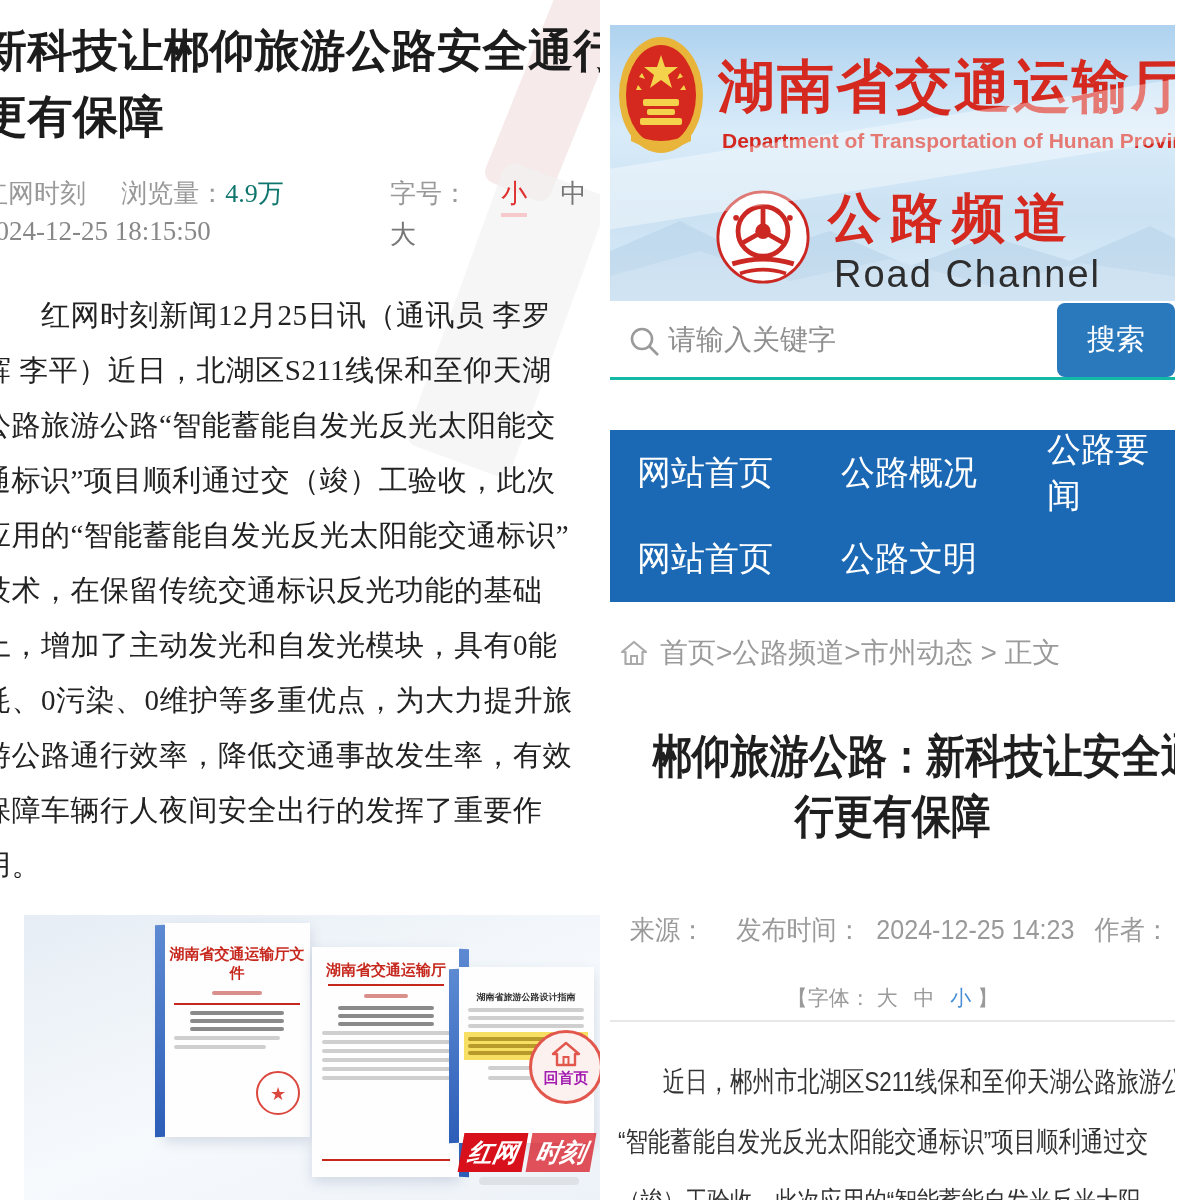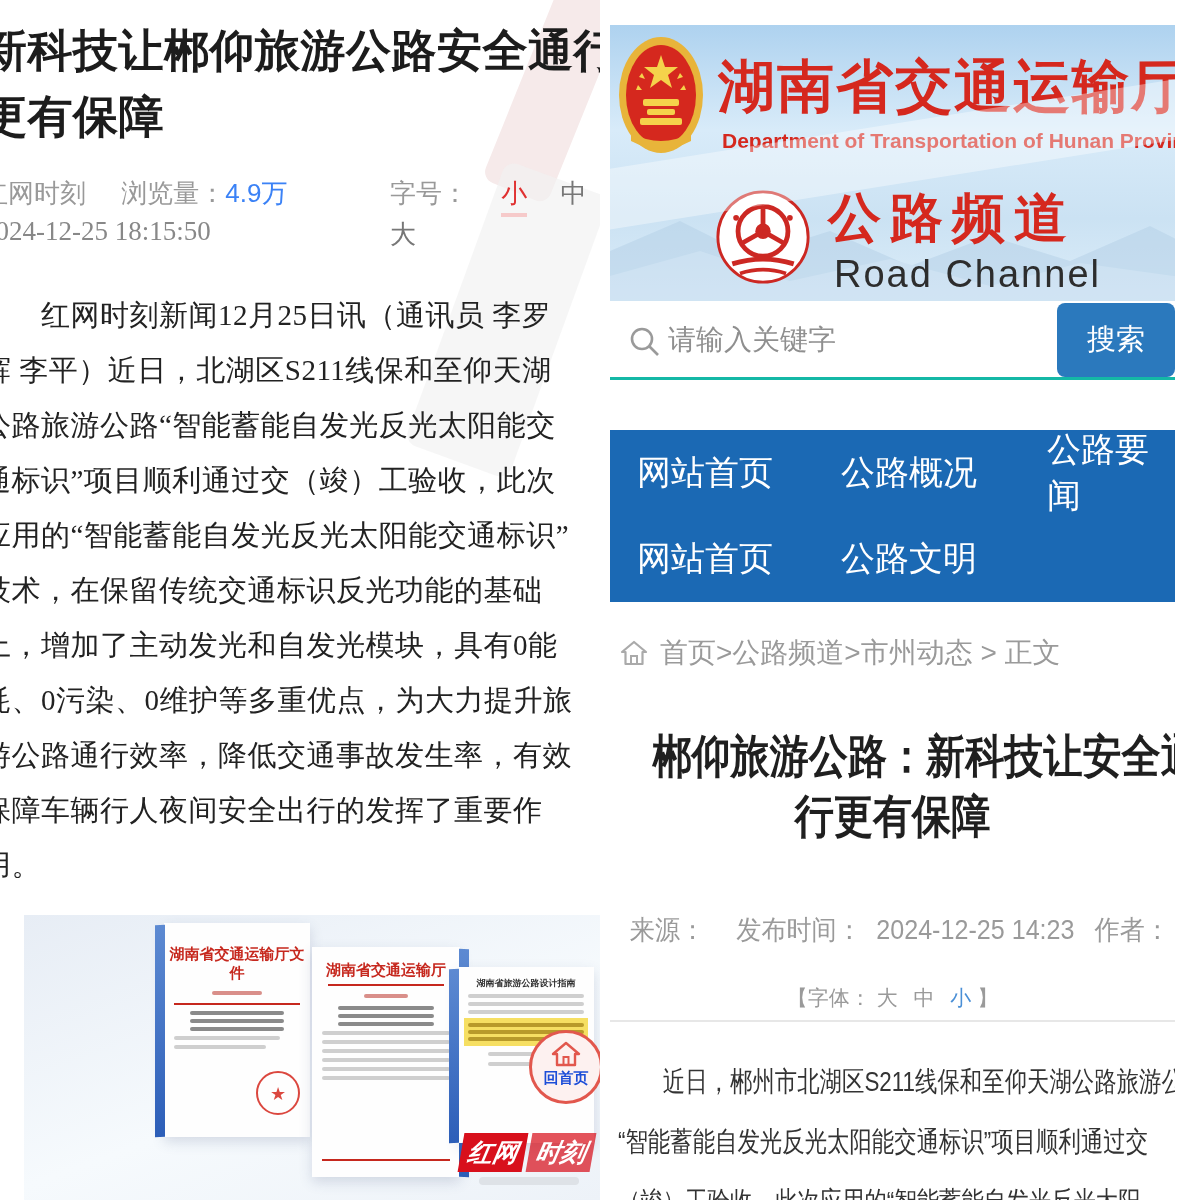--- a/index.html
+++ b/index.html
@@ -10,21 +10,21 @@
   #right-page { left:610px; width:565px; }
 
   
   .l-inner { position:absolute; left:-18px; top:0; width:680px; height:1200px; }
   .wm { position:absolute; border-radius:12px; }
   .wm1 { left:540px; top:-30px; width:70px; height:230px; background:#f6eaea; transform:rotate(22deg); }
   .wm2 { left:470px; top:170px; width:110px; height:300px; background:#f1f1f1; transform:rotate(20deg); opacity:.65; }
   .l-title { position:absolute; left:0; top:18px; width:648px; font-size:45px; line-height:66px;
     font-weight:bold; color:#1c1c1c; letter-spacing:.5px; }
   .l-meta { position:absolute; left:0; top:176px; width:660px; font-size:26px; color:#999; }
-  .l-meta .views-val { color:#3b82f6; font-family:Liberation Sans, sans-serif; }
+  .l-meta .views-val { color:#0f766e; font-family:Liberation Serif, serif; }
   .fontsize { position:absolute; left:408px; top:0; }
   .fontsize span { display:inline-block; margin-right:26px; }
   .fs-small { color:#e03131; border-bottom:4px solid #f6caca; padding-bottom:2px; }
   .fs-mid, .fs-large { color:#777; }
   .l-date { position:absolute; left:0; top:216px; font-size:27px; color:#888;
     font-family:"Liberation Serif","DejaVu Serif", serif; }
   .l-body { position:absolute; left:0; top:288px; width:680px; }
   .l-body div { white-space:nowrap; font-size:29px; line-height:55px; letter-spacing:.5px;
     color:#222; font-family:"Liberation Serif","DejaVu Serif", serif; }
 
@@ -41,21 +41,21 @@
   .tl.dark { background:#8a8a8a; margin:4px 26px; }
   .tl.red { background:#d98f8a; }
   .hr-red { height:2px; background:#c6281e; margin:6px 10px; }
   .seal { position:absolute; right:10px; bottom:22px; width:44px; height:44px; border:2px solid #d5281e;
     border-radius:50%; color:#d5281e; text-align:center; line-height:42px; font-size:18px; opacity:.85; }
   .hl { background:#f6df62; margin:4px 6px; padding:2px 2px; }
   .hl .tl { background:#b89a2a; margin:3px 2px; }
   .backhome { position:absolute; left:505px; top:115px; width:74px; height:74px; border-radius:50%;
     background:#fdf1f0; border:3px solid #e2574d; text-align:center; }
   .backhome svg { margin-top:8px; }
-  .backhome .bh-label { font-size:15px; font-weight:bold; color:#1d4ed8; line-height:14px; }
+  .backhome .bh-label { font-size:15px; font-weight:bold; color:#a21caf; line-height:14px; }
   .brand { position:absolute; left:437px; top:218px; display:flex; transform:skewX(-10deg); }
   .brand .b1 { background:#d8101c; color:#fff; font-weight:bold; font-style:italic; font-size:25px;
     padding:3px 7px; }
   .brand .b2 { background:rgba(216,16,28,.72); color:#fff; font-weight:bold; font-style:italic;
     font-size:25px; padding:3px 7px; margin-left:4px; }
   .brand-sub { position:absolute; left:455px; top:262px; width:100px; height:8px; background:#d9dde2;
     border-radius:4px; opacity:.8; }
 
   
   .banner { position:absolute; left:0; top:25px; width:600px; height:276px; overflow:hidden;
@@ -161,21 +161,21 @@
         <div class="tl"></div>
           <div class="tl"></div>
           <div class="tl"></div>
           <div class="tl"></div>
         <div class="tl"></div>
           <div class="tl"></div>
         <div class="hr-red" style="position:absolute; bottom:10px; left:0; right:0;"></div>
       </div>
       <div class="doc" style="left:434px; top:52px; width:136px; height:176px;">
         <div class="spine-l"></div>
-        <div style="font-size:9px; font-weight:bold; color:#333; text-align:center; margin-top:10px;">湖南省旅游公路设计指南</div>
+        <div style="font-size:9px; font-weight:bold; color:#333; text-align:center; margin-top:24px;">湖南省旅游公路设计指南</div>
         <div class="tl" style="margin:4px 10px;"></div>
           <div class="tl" style="margin:4px 10px;"></div>
         <div class="tl" style="margin:4px 10px;"></div>
         <div class="hl">
           <div class="tl"></div>
             <div class="tl"></div>
             <div class="tl"></div>
         </div>
         <div class="tl" style="margin:6px 30px;"></div>
           <div class="tl" style="margin:4px 30px;"></div>

